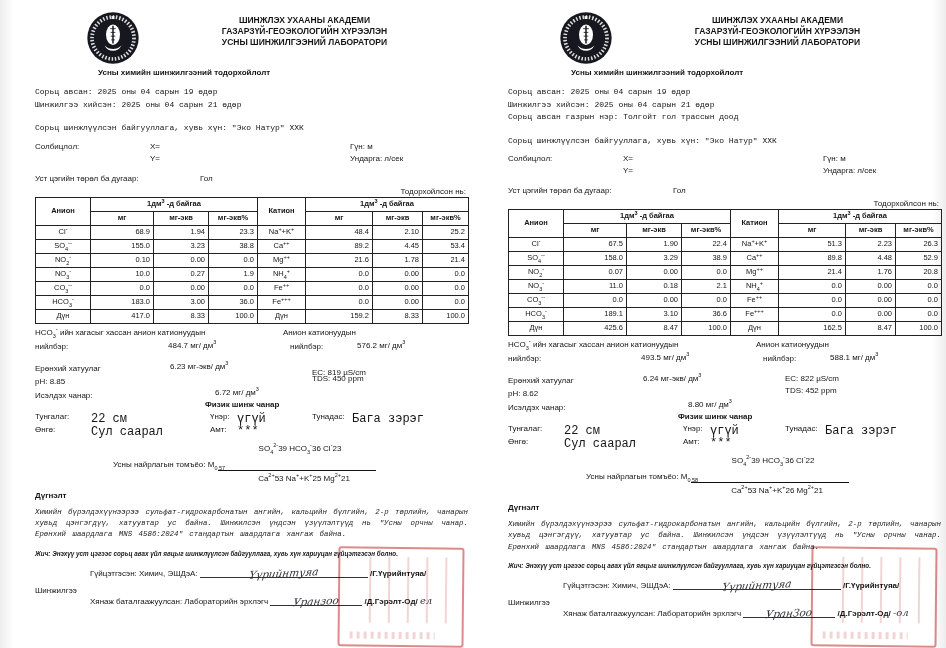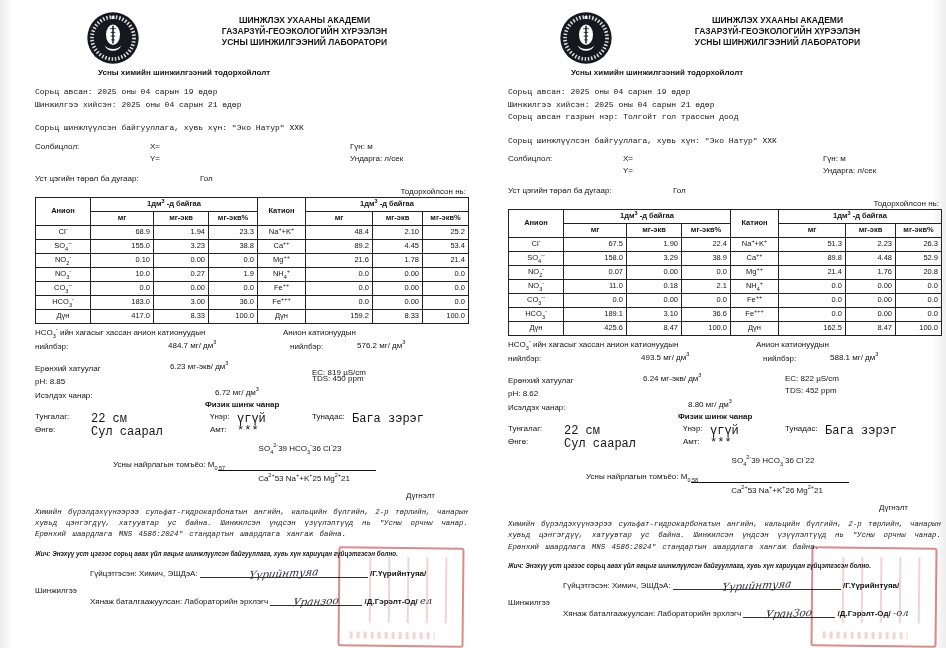--- a/index.html
+++ b/index.html
@@ -38,21 +38,21 @@
   .summary span{position:absolute;white-space:nowrap;}
   .tw{font-family:"Liberation Mono","DejaVu Sans Mono",monospace;font-size:12px;}
   .b{font-weight:bold;margin-left:42px;}
   
   .formula{position:relative;height:46px;font-size:8px;margin-top:8px;}
   .formula span{position:absolute;white-space:nowrap;}
   .f-label{left:78px;top:17px;}
   .f-num{left:190px;top:1px;width:150px;text-align:center;}
   .f-line{left:183px;top:27px;width:158px;border-top:1px solid #111;}
   .f-den{left:190px;top:31px;width:158px;text-align:center;}
-  .concl-h{font-weight:normal;font-size:8px;text-align:right;width:400px;margin-top:2px;}
+  .concl-h{font-weight:bold;font-size:8px;text-align:left;width:400px;margin-top:2px;}
   .concl{font-family:"Liberation Mono","DejaVu Sans Mono",monospace;font-style:italic;
          font-size:7.4px;line-height:11.4px;text-align:justify;width:433px;margin-top:7px;
          word-spacing:2px;color:#222;}
   .note{font-size:6.3px;font-style:italic;font-weight:bold;margin-top:9px;white-space:nowrap;}
   
   .sigs{position:relative;height:60px;font-size:8px;margin-top:5px;}
   .sigs span{position:absolute;white-space:nowrap;}
   .sigline{display:inline-block;border-bottom:1px solid #333;position:relative;height:10px;vertical-align:bottom;}
   .sig{position:absolute;left:50%;bottom:-2px;transform:translateX(-50%) rotate(-3deg) skewX(-12deg);
        font-family:"DejaVu Serif",serif;font-style:italic;font-size:10.5px;color:#32323c;white-space:nowrap;}

